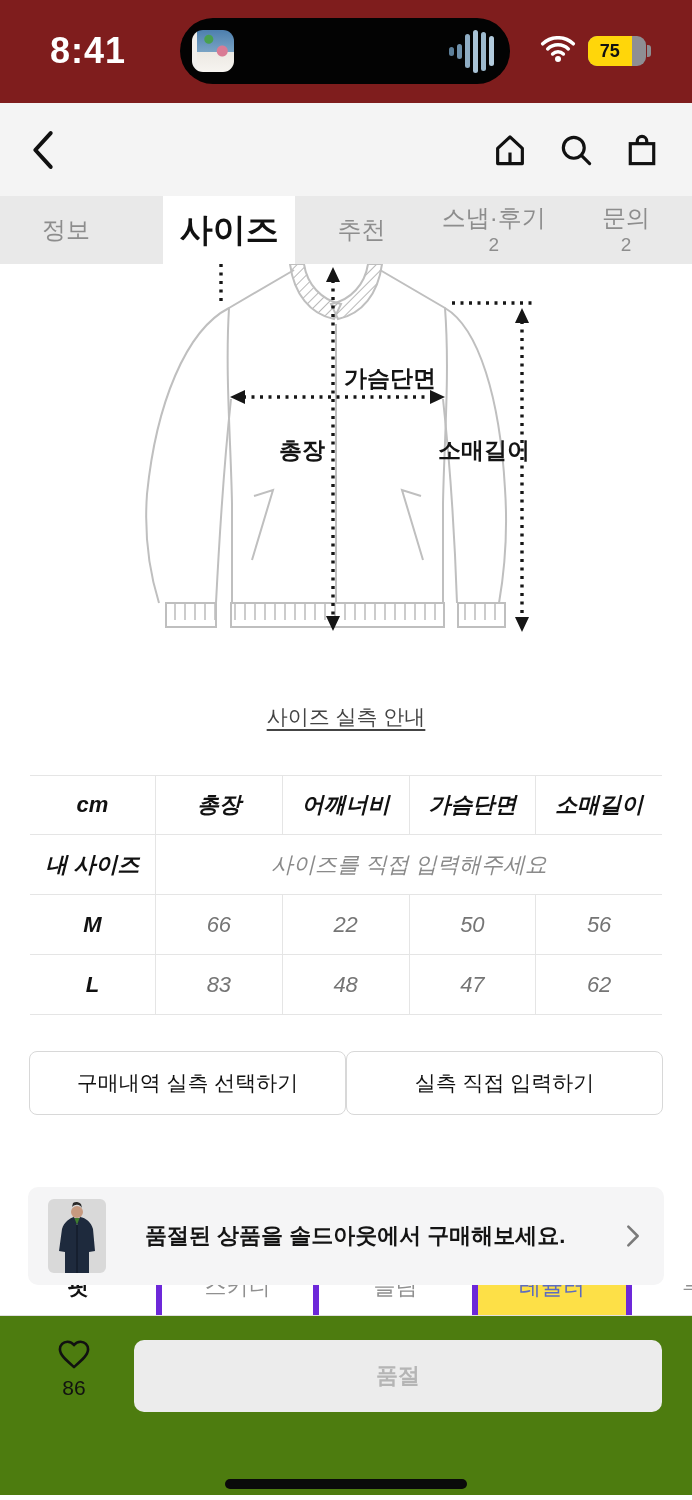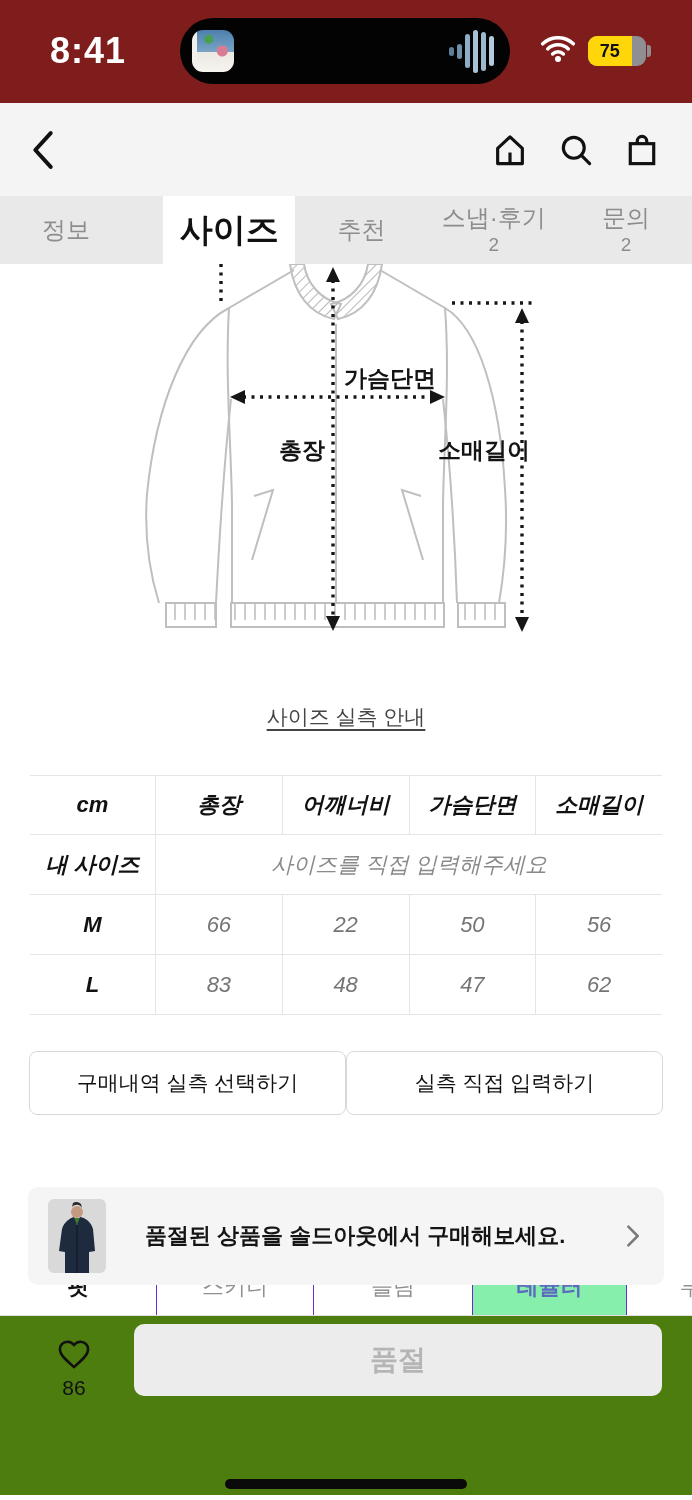--- a/index.html
+++ b/index.html
@@ -67,30 +67,30 @@
     justify-content:center; font-size:21px; font-weight:500; color:#111; cursor:pointer; }
   
   .banner { margin:72px 28px 0 28px; height:98px; background:#f5f5f6; border-radius:10px; display:flex; align-items:center;
     padding:0 24px 0 20px; cursor:pointer;gap:17px; }
   .banner-thumb { width:58px; height:74px; border-radius:6px; overflow:hidden; flex:none; }
   .banner-text { flex:1; margin-left:22px; font-size:22px; font-weight:700; color:#141414; }
   
   .fit-strip { height:31px; overflow:hidden; position:relative; border-bottom:1px solid #e0e0e0; }
   .fit-inner { position:absolute; top:-26px; left:0; display:flex; height:56px; }
   .fit-cell { display:flex; align-items:center; justify-content:center; font-size:22px; color:#909090; cursor:pointer; }
-  .fit-cell + .fit-cell { border-left:1px solid #6d28d9; }
+  .fit-cell + .fit-cell { border-left:6px solid #6d28d9; }
   .fit-label { width:156px; color:#111; font-weight:600; cursor:default; }
   .f1 { width:157px; } .f2 { width:159px; } .f3 { width:154px; } .f4 { width:150px; }
-  .fit-cell.selected { background:#86efac; color:#5c6bc0; font-weight:700; }
+  .fit-cell.selected { background:#fde047; color:#5c6bc0; font-weight:400; }
   
   .bottom-bar { height:179px; background:#4d7c0f; position:relative; }
   .like-block { position:absolute; left:44px; top:18px; width:60px; text-align:center; cursor:pointer; }
   .like-count { display:block; font-size:21px; color:#111; margin-top:2px; }
-  .soldout-btn { position:absolute; left:134px; right:30px; top:8px; height:72px; background:#ececec; border:none;
-    border-radius:10px; font-size:28px; font-weight:600; color:#b5b5b5; font-family:inherit; }
+  .soldout-btn { position:absolute; left:134px; right:30px; top:24px; height:72px; background:#ececec; border:none;
+    border-radius:10px; font-size:22px; font-weight:600; color:#b5b5b5; font-family:inherit; }
   .home-indicator { position:absolute; left:50%; transform:translateX(-50%); bottom:6px; width:242px; height:10px;
     border-radius:5px; background:#0a0a0a; cursor:grab; }
 </style>
 </head>
 <body>
 
 <div class="status-bar">
   <span class="time">8:41</span>
   <div class="island">
     <div class="island-app-icon"></div>

